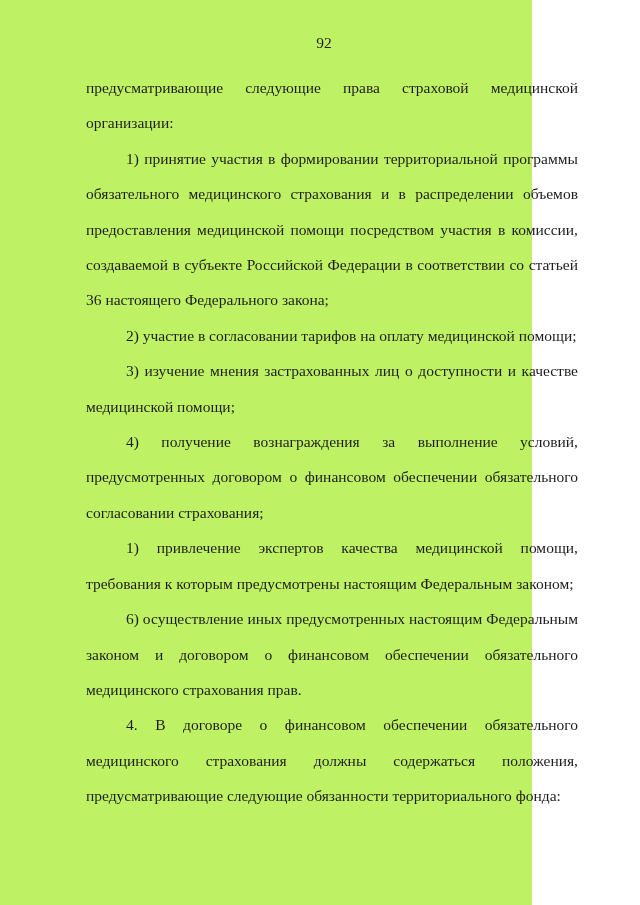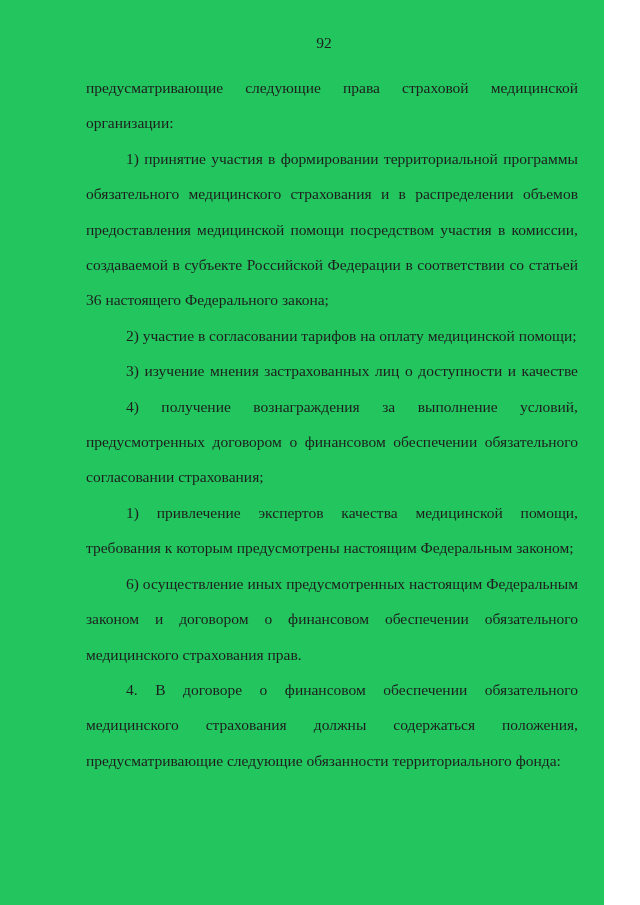--- a/index.html
+++ b/index.html
@@ -9,23 +9,23 @@
   }
   body {
     width: 640px;
     height: 905px;
     font-family: "Liberation Serif", "DejaVu Serif", serif;
     color: #1e1e1e;
     overflow: hidden;
   }
   .sheet {
     position: relative;
-    width: 604px;
+    width: 532px;
     height: 905px;
-    background: #22c55e;
+    background: #bef264;
   }
   .page-number {
     position: absolute;
     top: 33px;
     left: 78px;
     width: 492px;
     text-align: center;
     font-size: 15.5px;
     line-height: 20px;
   }
@@ -75,20 +75,21 @@
         <span class="line fill">обязательного медицинского страхования и в распределении объемов</span>
         <span class="line fill">предоставления медицинской помощи посредством участия в комиссии,</span>
         <span class="line fill">создаваемой в субъекте Российской Федерации в соответствии со статьей</span>
         <span class="line last">36 настоящего Федерального закона;</span>
       </p>
       <p>
         <span class="line last indent">2) участие в согласовании тарифов на оплату медицинской помощи;</span>
       </p>
       <p>
         <span class="line fill indent">3) изучение мнения застрахованных лиц о доступности и качестве</span>
+        <span class="line last">медицинской помощи;</span>
       </p>
       <p>
         <span class="line fill indent">4) получение вознаграждения за выполнение условий,</span>
         <span class="line fill">предусмотренных договором о финансовом обеспечении обязательного</span>
         <span class="line last">согласовании страхования;</span>
       </p>
       <p>
         <span class="line fill indent">1) привлечение экспертов качества медицинской помощи,</span>
         <span class="line last">требования к которым предусмотрены настоящим Федеральным законом;</span>
       </p>

